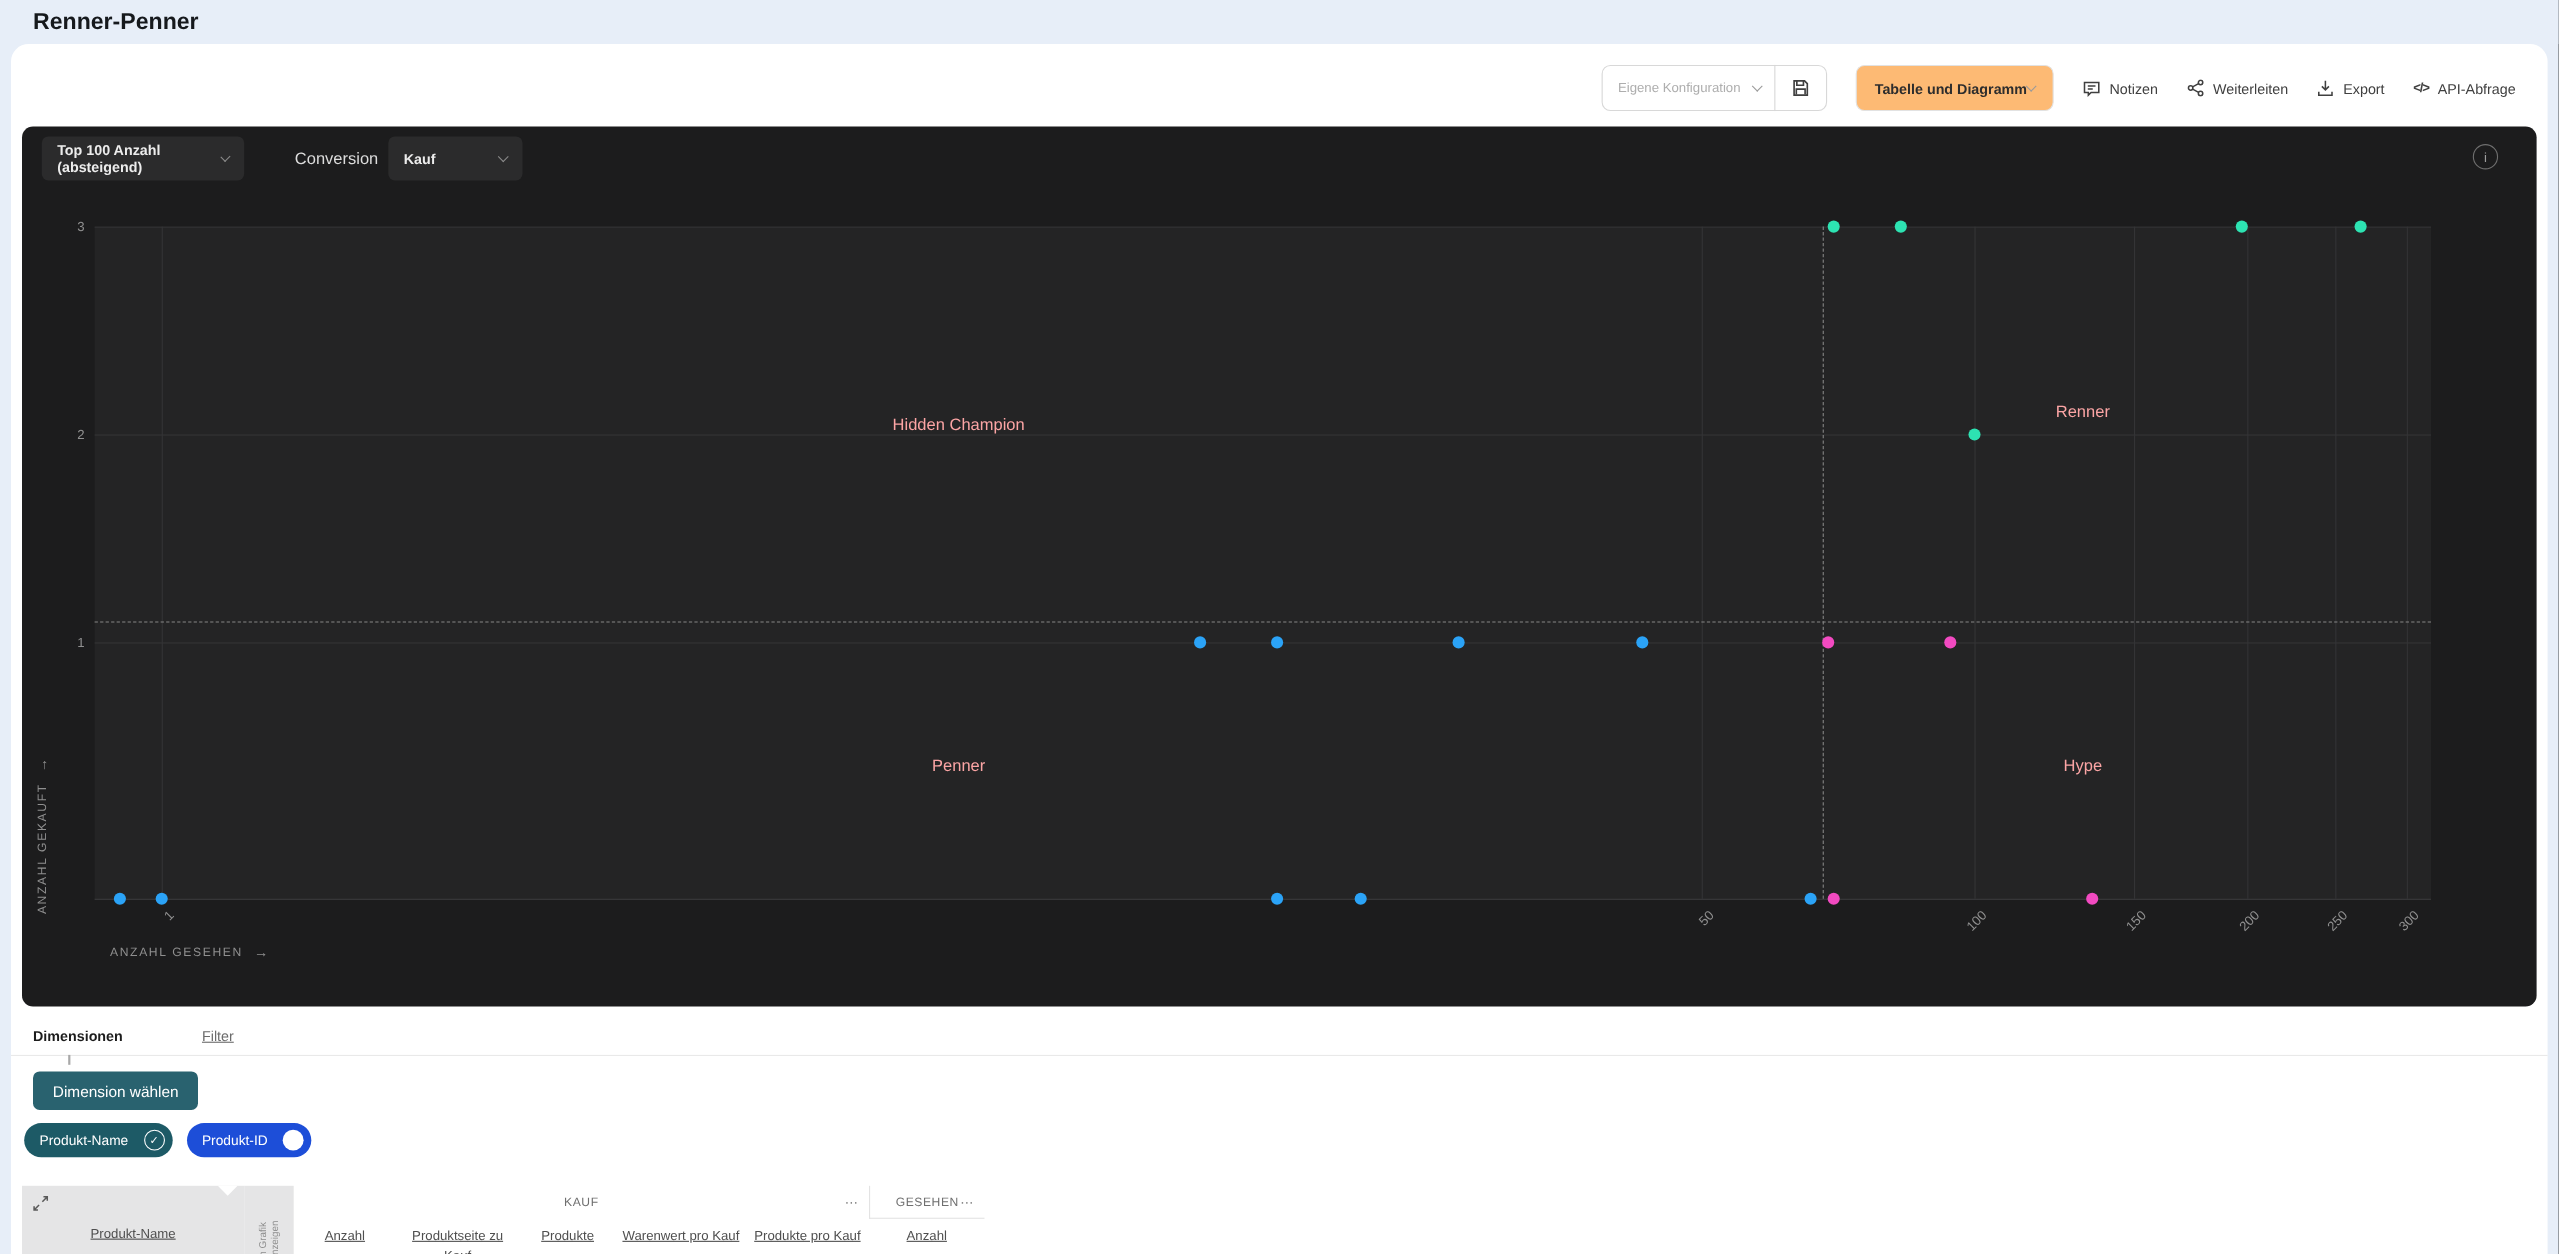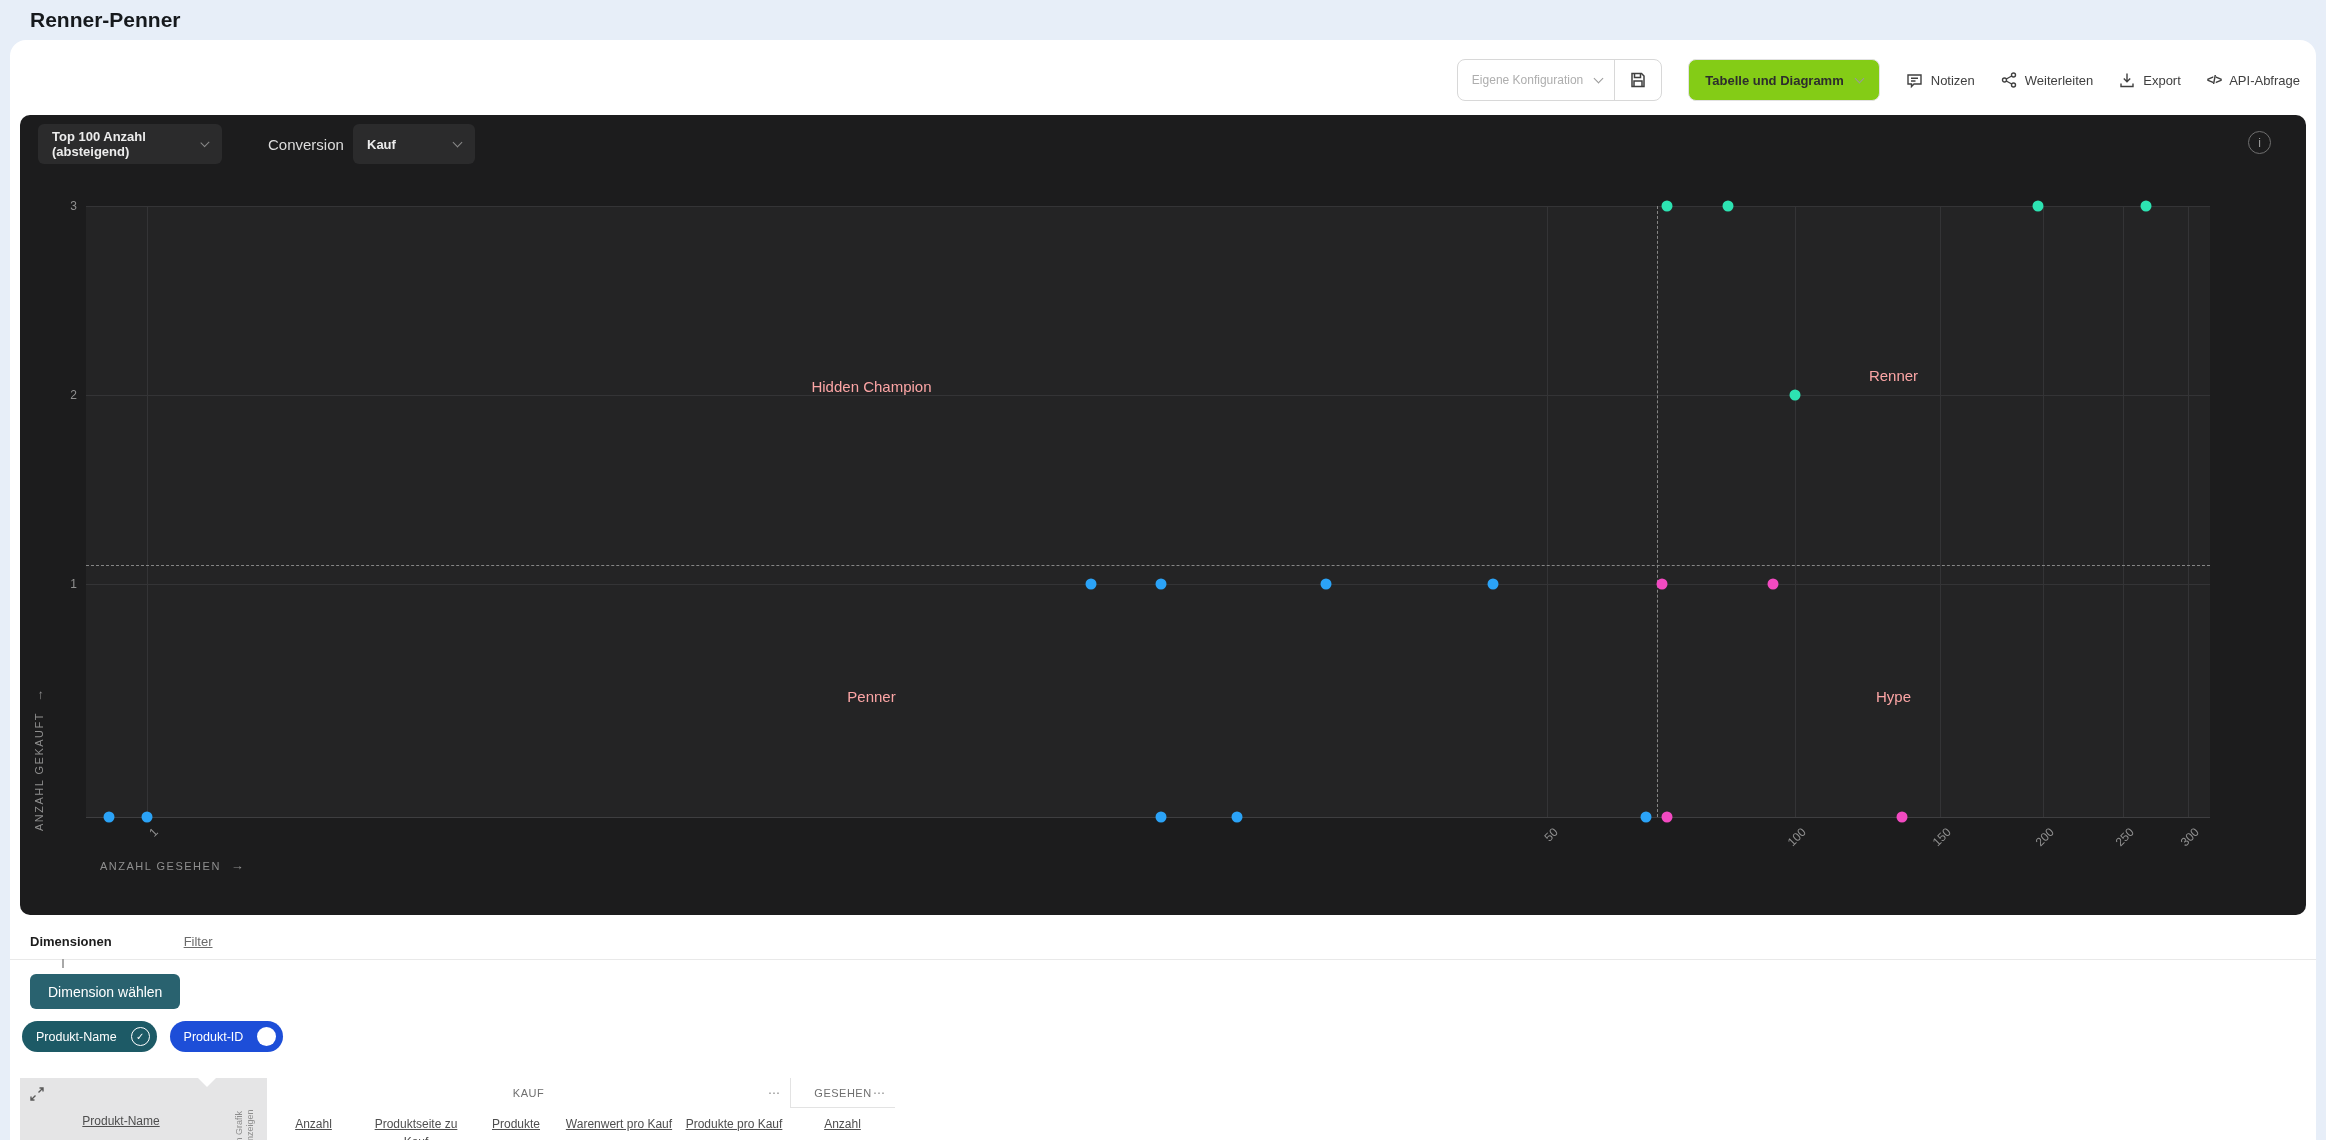--- a/index.html
+++ b/index.html
@@ -6,28 +6,28 @@
   html,body { width:2326px; height:1140px; overflow:hidden; }
   body { font-family:"Liberation Sans", sans-serif; background:#e7eef8; position:relative; }
 
   .topbar { position:absolute; left:0; top:0; width:2326px; height:40px; background:#e7eef8; }
   .page-title { position:absolute; left:30px; top:8px; font-size:21px; font-weight:bold; color:#16191d; }
 
   .card { position:absolute; left:10px; top:40px; width:2306px; height:1100px;
           background:#ffffff; border-radius:16px 16px 0 0; }
 
   
-  .toolbar { position:absolute; top:18px; right:16px; height:44px; display:flex; align-items:center; gap:26px;justify-content:space-between; }
+  .toolbar { position:absolute; top:18px; right:29px; height:44px; display:flex; align-items:center; gap:26px;justify-content:space-between; }
   .chev { display:inline-block; width:7px; height:7px; border-right:1.5px solid #9a9a9a;
           border-bottom:1.5px solid #9a9a9a; transform:rotate(45deg); margin-top:-4px; }
   .cfg { display:flex; align-items:center; height:42px; border:1px solid #d8d8d8; border-radius:8px; background:#fff; }
   .cfg-text { font-size:12px; color:#aeaeae; padding:0 12px 0 14px; }
   .cfg-sep { width:1px; height:42px; background:#d8d8d8; margin-left:12px; }
   .cfg-save { width:46px; height:42px; display:flex; align-items:center; justify-content:center; color:#3f3f3f; cursor:pointer; }
-  .viewbtn { display:flex; align-items:center; gap:12px; height:42px; padding:0 16px; background:#84cc16;
+  .viewbtn { display:flex; align-items:center; height:42px; padding:0 16px; background:#fdba74;
              border:1px solid #e2e2e2; border-radius:8px; font-size:13px; font-weight:bold; color:#2d2d2d;
              font-family:"Liberation Sans", sans-serif; cursor:pointer; }
   .tbtn { display:flex; align-items:center; gap:8px; background:none; border:none; font-size:13px; color:#404040;
           font-family:"Liberation Sans", sans-serif; cursor:pointer; }
   .tbtn svg { display:block; }
   .code-ic { font-size:12px; font-weight:bold; color:#404040; letter-spacing:-1px; }
 
   
   .chart-card { position:absolute; left:10px; top:75px; width:2286px; height:800px; background:#1c1c1d; border-radius:10px; }
   .c-select { position:absolute; height:40px; background:#2b2b2c; border-radius:6px; display:flex; align-items:center;

